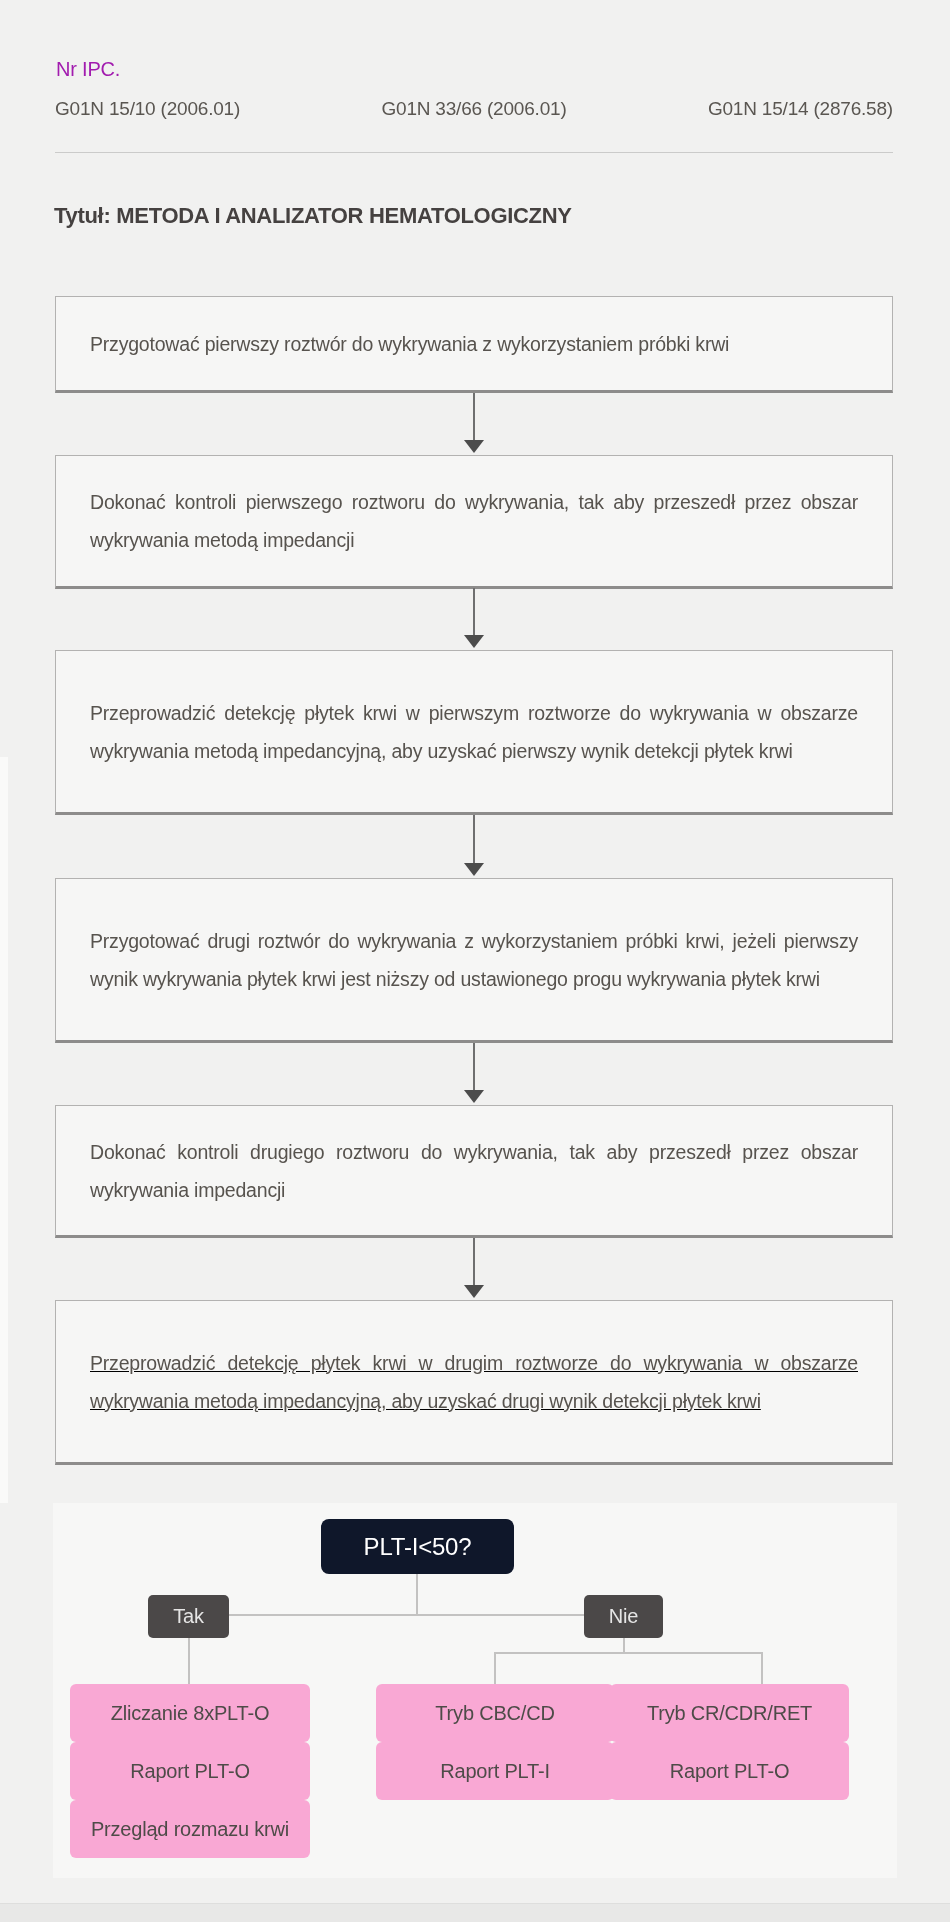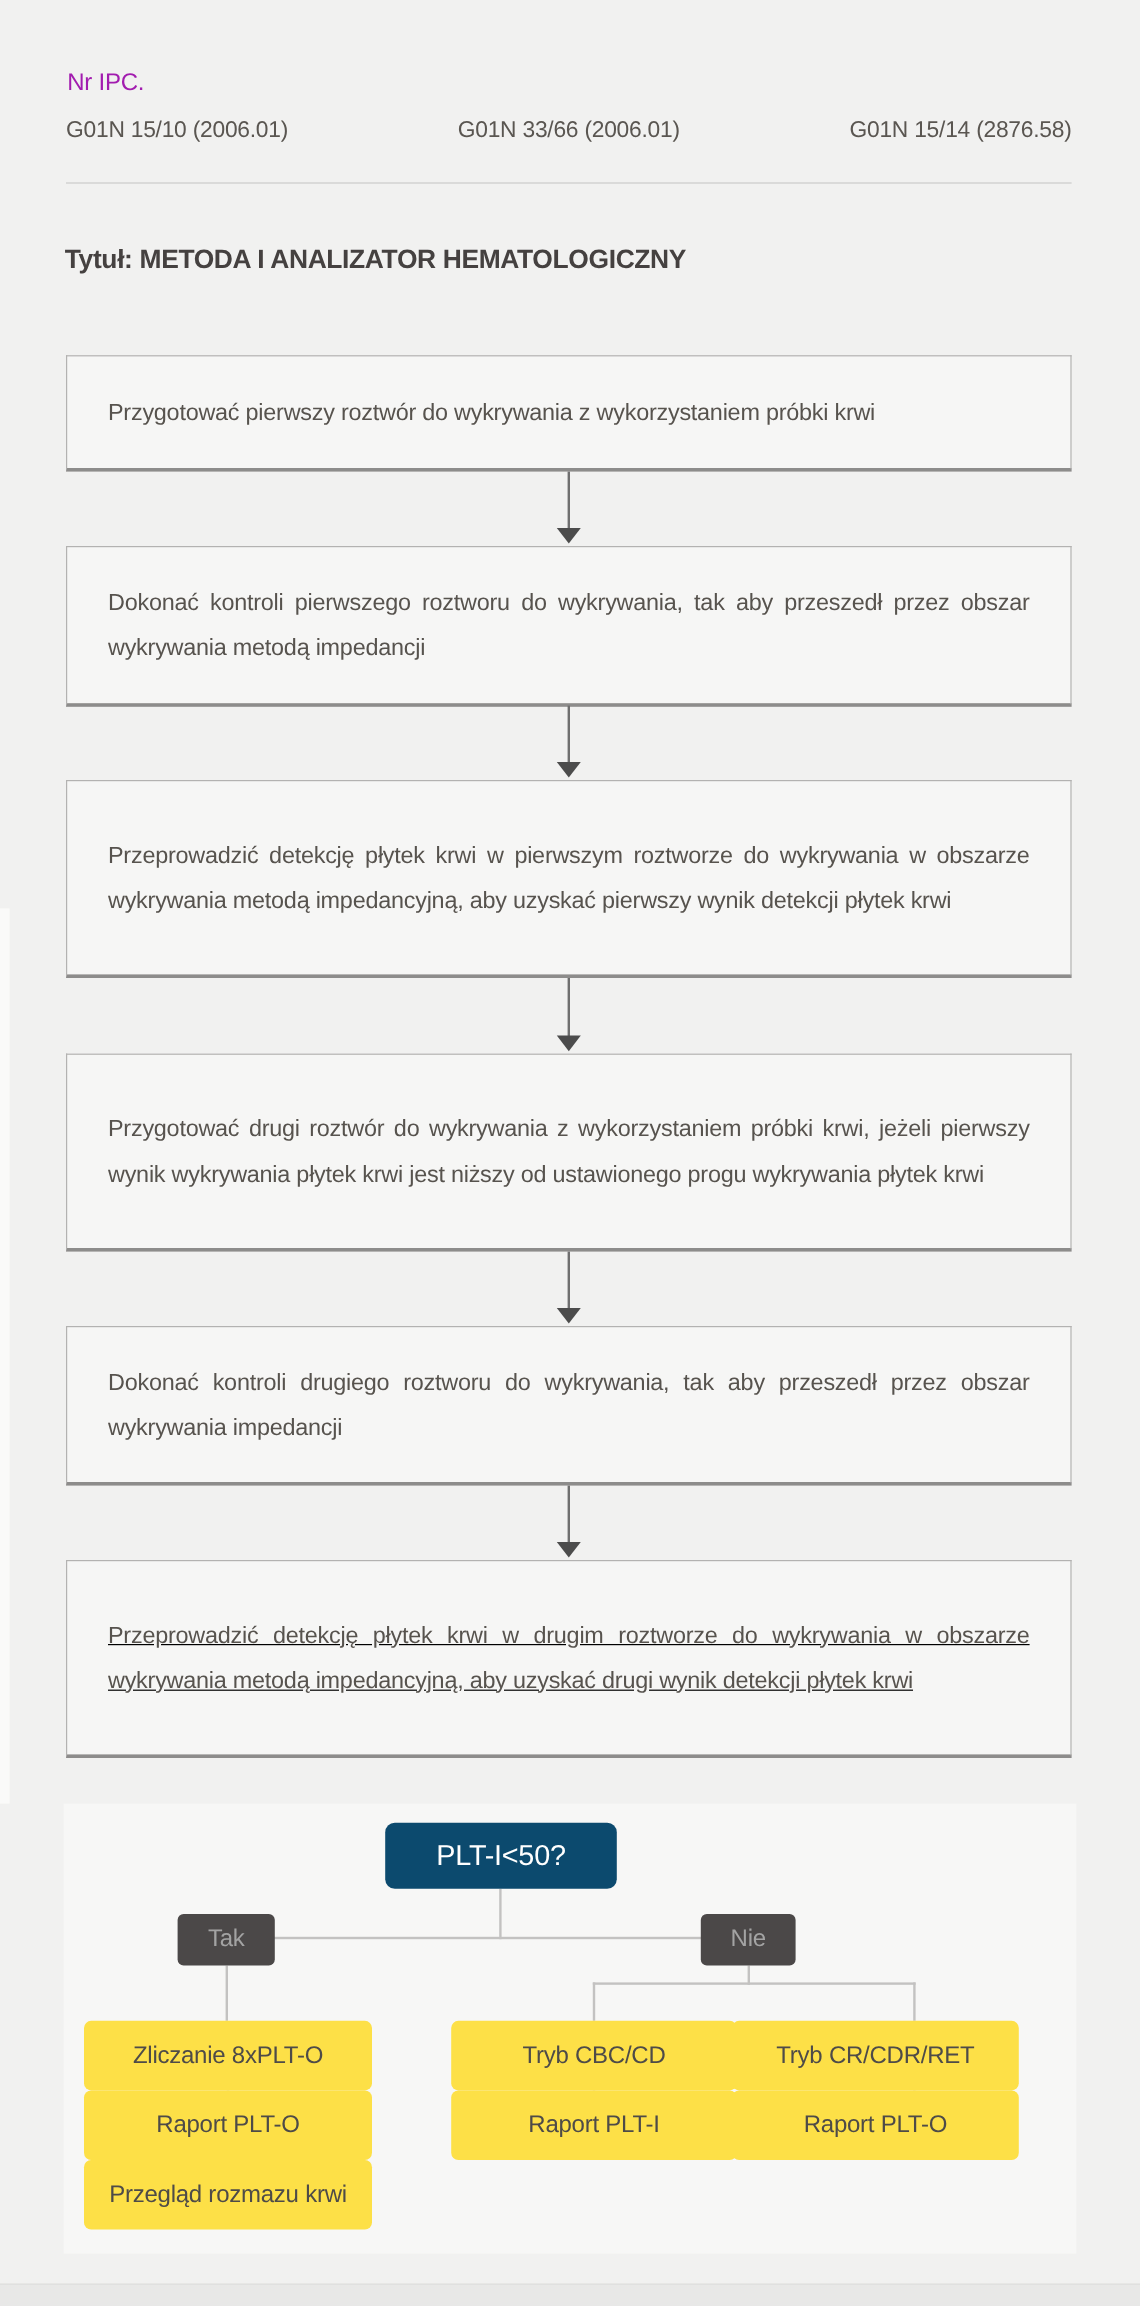--- a/index.html
+++ b/index.html
@@ -65,30 +65,30 @@
     position:absolute;left:53px;top:1503px;width:844px;height:375px;
     background:#f7f7f6;
   }
   .tree-conn{position:absolute;background:#c3c2c1;z-index:1;}
   .tree-node{
     position:absolute;z-index:2;display:flex;align-items:center;justify-content:center;
     letter-spacing:-0.2px;
   }
   .root-node{
     left:321px;top:1519px;width:193px;height:55px;border-radius:8px;
-    background:#0c4a6e;color:#ffffff;font-size:24px;
+    background:#0f172a;color:#ffffff;font-size:24px;
   }
   .branch-node{
-    background:#4b4848;color:#a3a3a3;font-size:20px;border-radius:5px;
+    background:#4b4848;color:#e5e5e5;font-size:20px;border-radius:5px;
     top:1595px;height:43px;
   }
   .branch-tak{left:148px;width:81px;}
   .branch-nie{left:584px;width:79px;}
   .outcome-node{
-    background:#fde047;color:#4e4b48;font-size:20px;border-radius:6px;
+    background:#f9a8d4;color:#4e4b48;font-size:20px;border-radius:6px;
     height:58px;white-space:nowrap;
   }
   .col-l{left:70px;width:240px;}
   .col-m{left:376px;width:238px;}
   .col-r{left:610px;width:239px;}
   .row1{top:1684px;} .row2{top:1742px;} .row3{top:1800px;}
   
   .left-strip{
     position:absolute;left:0;top:757px;width:8px;height:746px;background:#fafaf9;
   }

